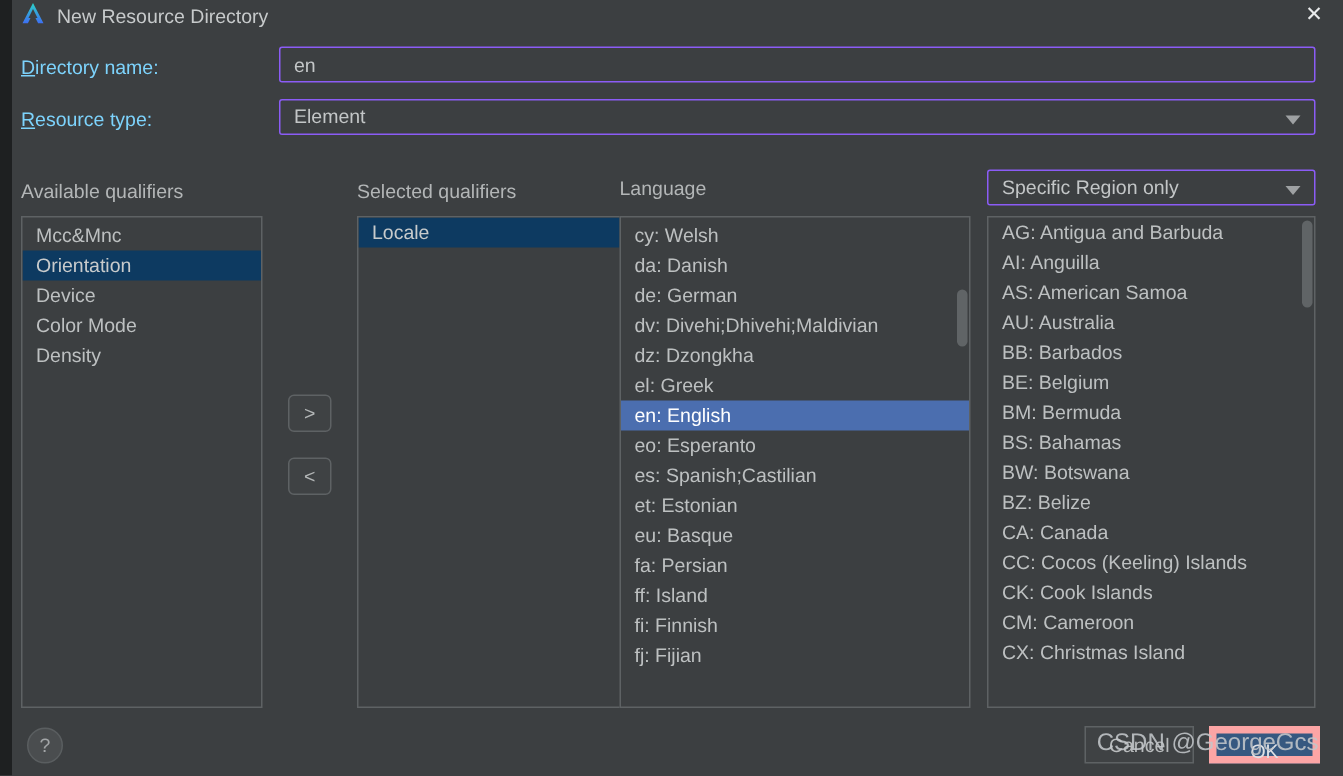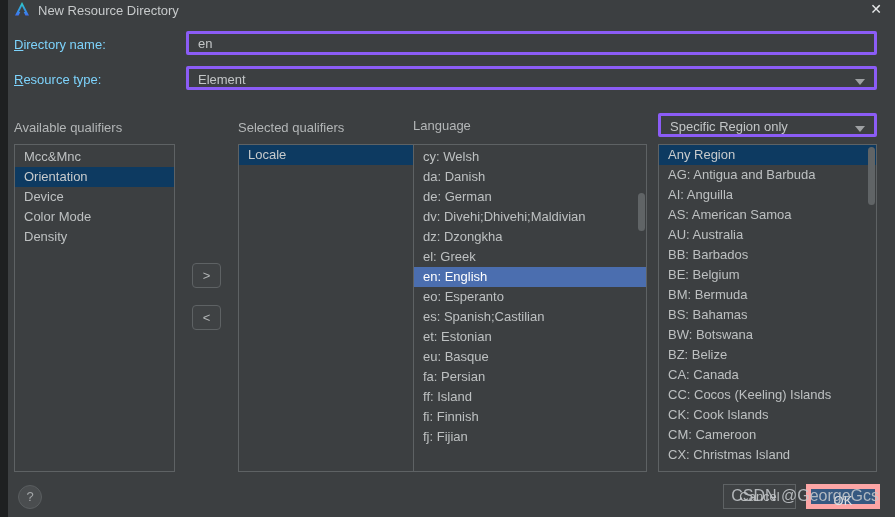--- a/index.html
+++ b/index.html
@@ -22,21 +22,21 @@
   .dlg-title { position:absolute; left:30px; top:3px; color:#c7cacb; }
   .close-btn {
     position:absolute; right:10px; top:1px; width:18px; height:16px;
     color:#e8eaeb; font-size:14px; text-align:center; line-height:16px; cursor:pointer;
   }
   
   .lbl { position:absolute; color:#7dd3fc; }
   .lbl u { text-decoration:underline; }
   .txt-field, .combo {
     position:absolute; left:186px; width:691px; height:24px;
-    background:#3c3f41; border:3px solid #8b5cf6; border-radius:2px;
+    background:#3c3f41; border:1px solid #8b5cf6; border-radius:2px;
     color:#c3c6c7; font-family:"Liberation Sans", sans-serif; font-size:13px;
     padding:0 24px 0 9px; line-height:22px;
   }
   input.txt-field { outline:none; }
   .combo-arrow {
     position:absolute; width:0; height:0;
     border-left:5px solid transparent; border-right:5px solid transparent;
     border-top:6px solid #9ea1a3;
   }
   
@@ -152,21 +152,20 @@
       <div class="list-row">fa: Persian</div>
       <div class="list-row">ff: Island</div>
       <div class="list-row">fi: Finnish</div>
       <div class="list-row">fj: Fijian</div>
     </div>
   <div class="scroll-thumb" style="right:1px; top:48px; height:38px;"></div>
 </div>
 
 <div class="listbox" style="left:658px; width:219px;">
   <div class="list-rows" style="padding-top:0;">
-      <div class="list-row sel-inactive">Any Region</div>
       <div class="list-row">AG: Antigua and Barbuda</div>
       <div class="list-row">AI: Anguilla</div>
       <div class="list-row">AS: American Samoa</div>
       <div class="list-row">AU: Australia</div>
       <div class="list-row">BB: Barbados</div>
       <div class="list-row">BE: Belgium</div>
       <div class="list-row">BM: Bermuda</div>
       <div class="list-row">BS: Bahamas</div>
       <div class="list-row">BW: Botswana</div>
       <div class="list-row">BZ: Belize</div>

